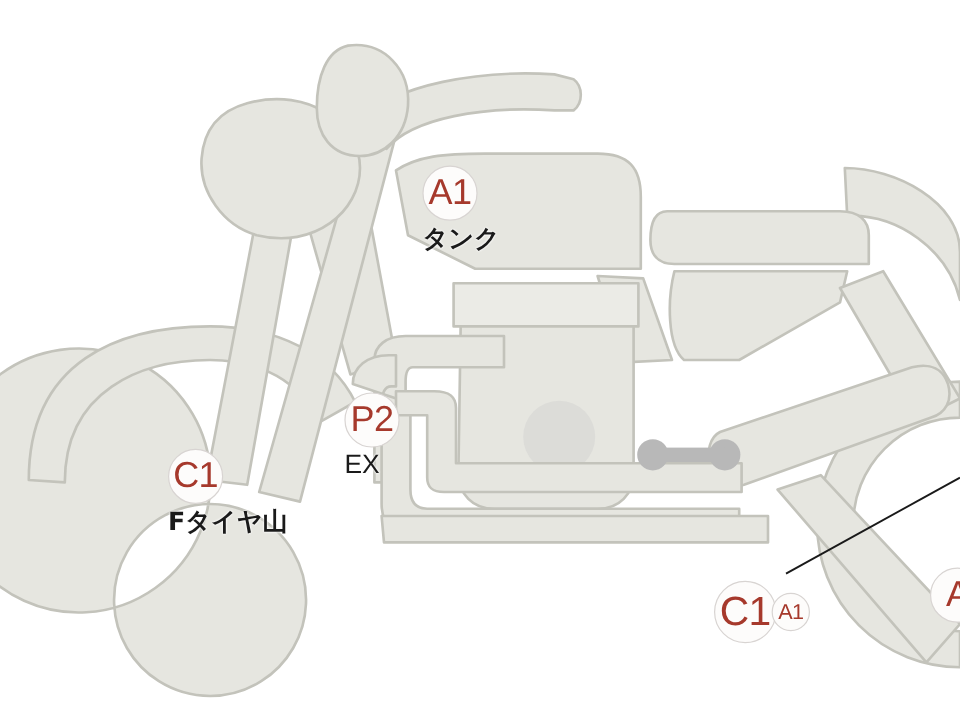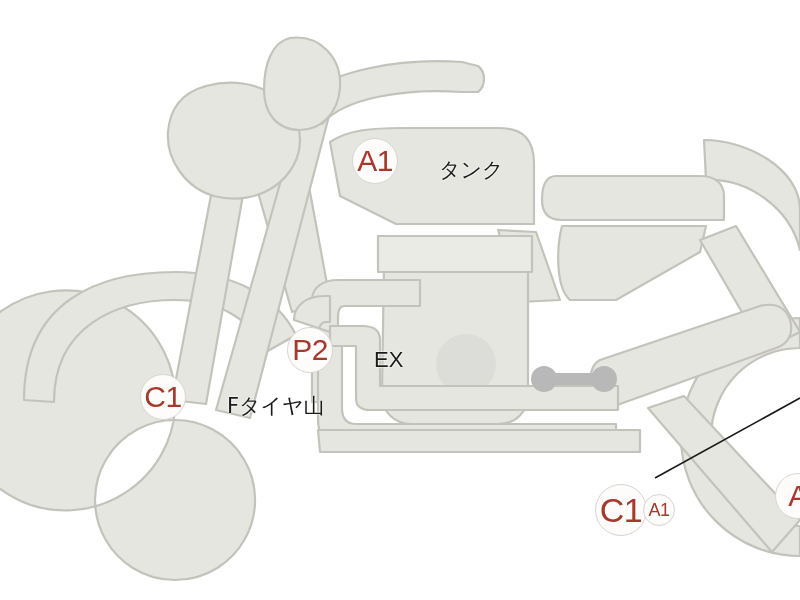--- a/index.html
+++ b/index.html
@@ -23,24 +23,23 @@
     left: 0;
     top: 0;
     width: 800px;
     height: 600px;
   }
 
   
   .callout {
     position: absolute;
     display: flex;
-    flex-direction: row;
-    align-items: flex-end;
+    flex-direction: column;
+    align-items: flex-start;
     pointer-events: auto;
-    gap: 41px;
   }
   .badge-row {
     display: flex;
     flex-direction: row;
     align-items: center;
     justify-content: center;
   }
   .badge {
     border-radius: 50%;
     background: #fdfcfb;
@@ -68,21 +67,21 @@
   .badge.size-sm {
     width: 32px;
     height: 32px;
     font-size: 18px;
   }
   .callout-label {
     margin-top: 1px;
     color: #1a1a1a;
     font-size: 21px;
     font-family: "DejaVu Sans", "Liberation Sans", sans-serif;
-    font-weight: 400;
+    font-weight: 700;
     white-space: nowrap;
     text-shadow: 0 0 2px #ffffff, 0 0 2px #ffffff;
   }
   .callout-label.latin {
     font-family: "Liberation Sans", "DejaVu Sans", sans-serif;
     font-weight: 400;
     font-size: 22px;
   }
 
   

